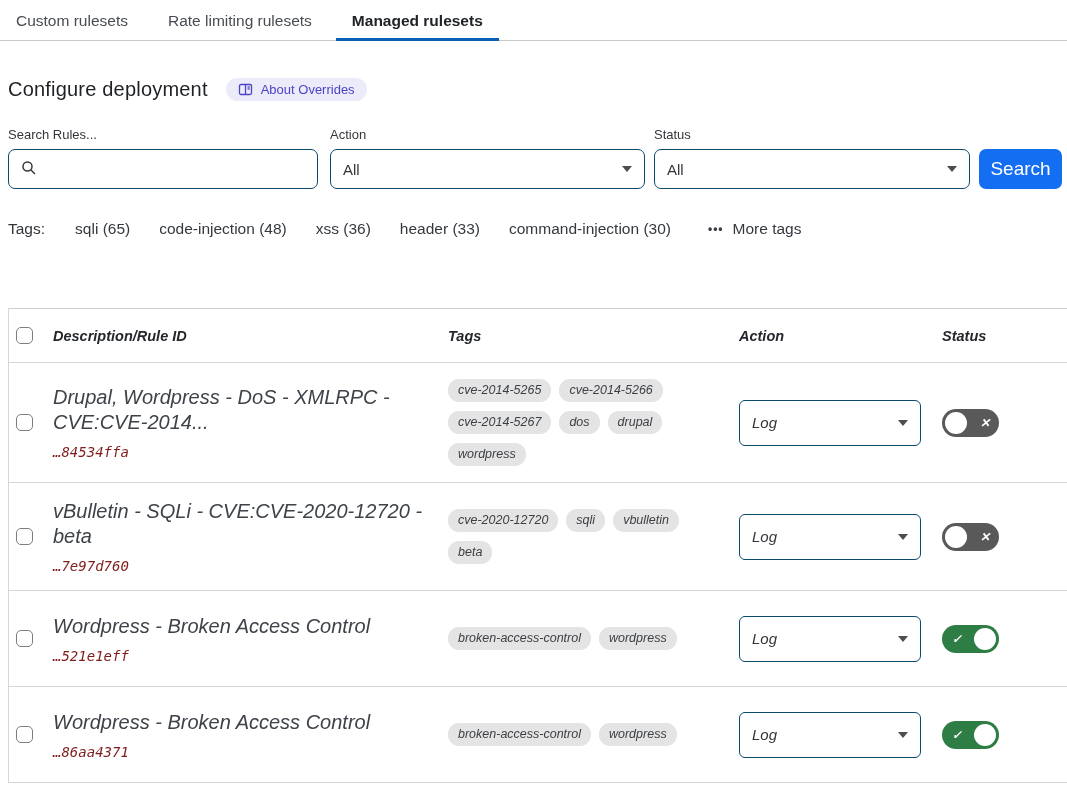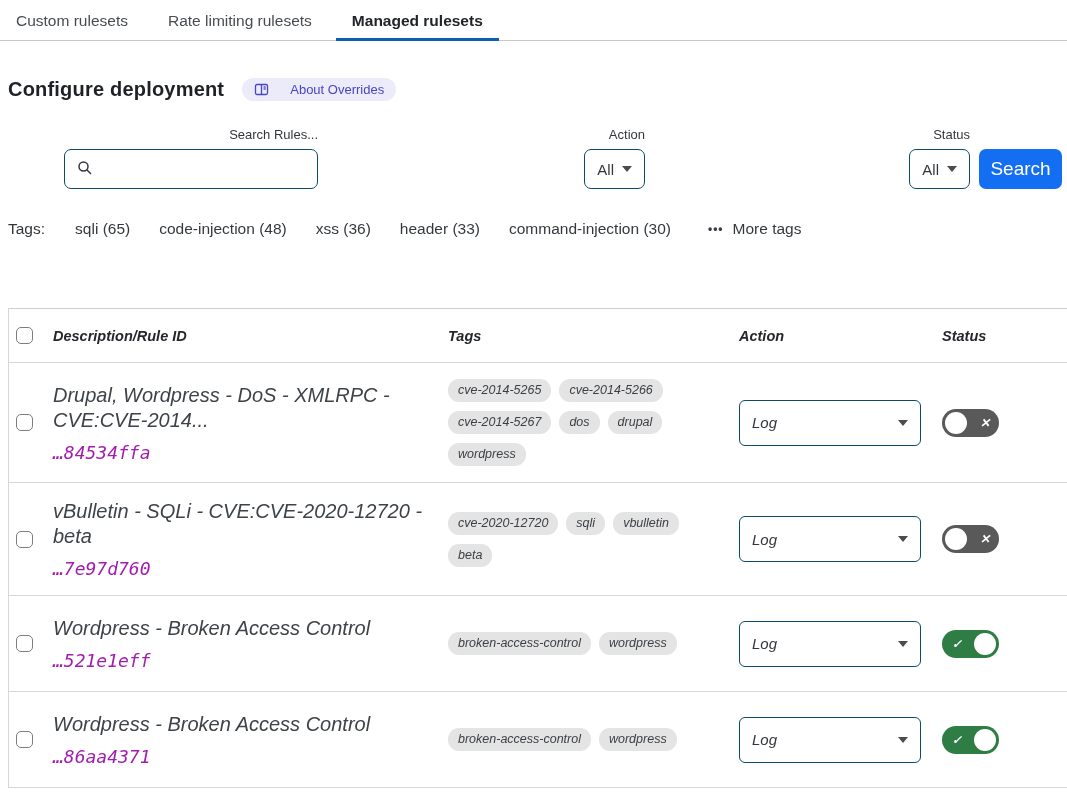--- a/index.html
+++ b/index.html
@@ -16,31 +16,31 @@
     padding:12px 16px 8px; font-size:15.5px; color:#484c52;
     border-bottom:3px solid transparent; margin-bottom:-1px; cursor:pointer;
     white-space:nowrap;
   }
   .tab.active { font-weight:bold; color:#202327; border-bottom-color:var(--tab-underline,#0b5fb5); }
 
   
   .content { padding:0 5px 0 8px; }
 
   .heading-row { display:flex; align-items:center; gap:18px; margin-top:34px; height:28px; }
-  .page-title { font-size:20px; font-weight:bold; color:#1e2125; letter-spacing:.2px; }
+  .page-title { font-size:20px; font-weight:normal; color:#1e2125; letter-spacing:.2px; }
   .about-badge {
-    display:inline-flex; align-items:center; gap:21px;
+    display:inline-flex; align-items:center; gap:8px;
     background:var(--badge-bg,#ecebfa); color:var(--badge-text,#4a44c6);
     font-size:13px; padding:4px 12px; border-radius:12px; cursor:pointer;
   }
   .about-badge svg { display:block; }
 
   
   .filters { display:flex; align-items:flex-end; margin-top:24px; }
-  .field { display:flex; flex-direction:column;align-items:flex-end; }
+  .field { display:flex; flex-direction:column; }
   .field-label { font-size:13px; color:#33373c; margin-bottom:7px; }
   .f-search { width:310px; margin-right:12px; }
   .f-action { width:315px; margin-right:9px; }
   .f-status { width:316px; margin-right:9px; }
   .control {
     height:40px; border:1px solid #0c4a6e; border-radius:7px; background:#fff;
     display:flex; align-items:center; padding:0 12px; font-size:15px; color:#33373c;
   }
   .search-box input {
     border:none; outline:none; flex:1; font-size:15px; margin-left:9px;
@@ -73,21 +73,21 @@
   .tr.head { height:54px; font-weight:bold; font-size:14.5px; color:#24272b; }
   .cell-check { padding-left:7px; }
   .cell-desc  { padding-left:8px; padding-right:18px; }
   .tr.body { min-height:96px; padding:16px 0; }
 
   .checkbox {
     width:17px; height:17px; border:1.5px solid #7d7d7d; border-radius:5px;
     background:#fff; cursor:pointer;
   }
   .desc-title { font-size:20px; color:#3e4349; line-height:1.25; }
-  .rule-id { margin-top:9px; font-family:"DejaVu Sans Mono", monospace; font-size:18px; color:#a21caf; }
+  .rule-id { margin-top:9px; font-family:"DejaVu Sans Mono", monospace; font-size:14px; color:#7f1d1d; }
 
   .pill-wrap { display:flex; flex-wrap:wrap; gap:9px 8px; padding-right:30px; }
   .pill {
     background:#e4e4e4; color:#3c4045; font-size:12.5px;
     padding:4px 10px; border-radius:11px; white-space:nowrap; line-height:1.2;
   }
 
   .action-select { width:182px; height:46px; border-radius:6px; }
 
   .toggle { position:relative; width:57px; height:28px; border-radius:14px; cursor:pointer; }

